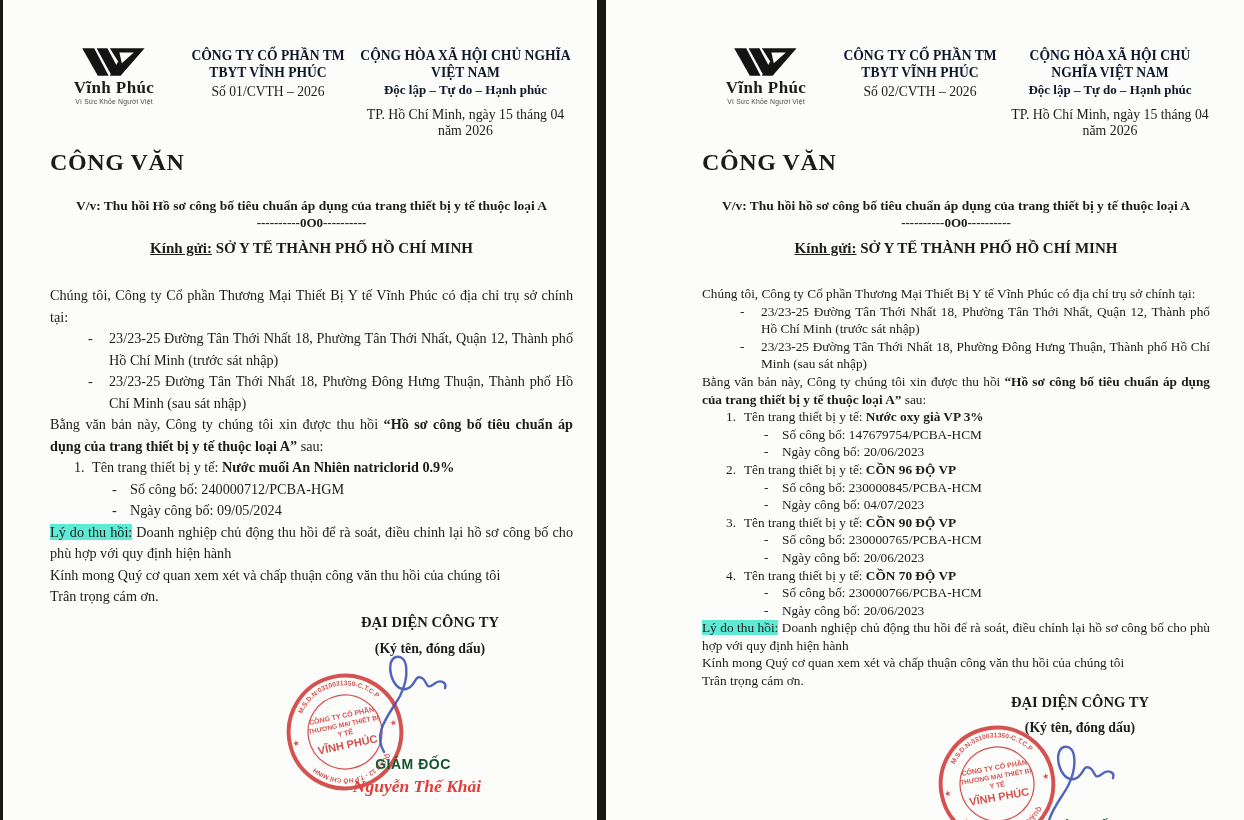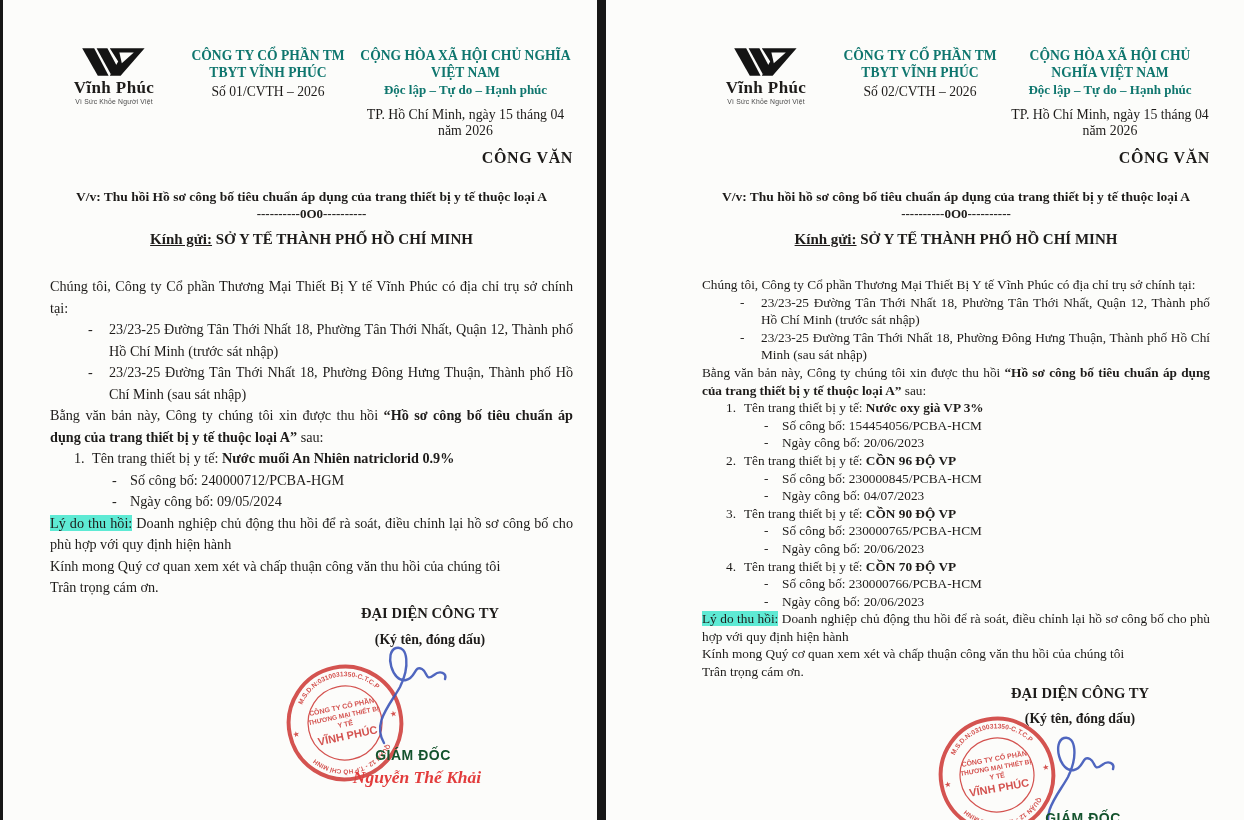--- a/index.html
+++ b/index.html
@@ -19,25 +19,25 @@
   .p2 .body-block{line-height:17.6px;}
 
   
   .letterhead{display:flex;align-items:flex-start;}
   .logo{width:128px;text-align:center;flex:none;}
   .logo svg{display:block;margin:0 auto;}
   .logo-name{font-weight:bold;font-size:17px;letter-spacing:.4px;margin-top:-2px;}
   .logo-tag{font-size:6.8px;color:#4a4a4a;letter-spacing:.2px;font-family:"Liberation Sans","DejaVu Sans",sans-serif;}
   .company{width:180px;text-align:center;padding-top:3px;flex:none;}
   .national{flex:1;text-align:center;padding-top:3px;}
-  .red-line{font-weight:bold;color:#0f766e;font-size:13.6px;line-height:17px;}
+  .red-line{font-weight:bold;color:#0f172a;font-size:13.6px;line-height:17px;}
   .doc-number{font-size:13.6px;margin-top:3px;}
   .place-date{font-size:13.8px;margin-top:9px;}
 
-  .doc-title{text-align:right;font-weight:bold;font-size:16px;letter-spacing:.6px;margin-top:10px;}
+  .doc-title{text-align:left;font-weight:bold;font-size:24px;letter-spacing:.6px;margin-top:10px;}
   .subject{text-align:center;font-weight:bold;font-size:13.5px;margin-top:22px;line-height:16px;}
   .separator{text-align:center;font-size:13px;font-weight:bold;margin-top:1px;}
   .recipient{text-align:center;font-size:15px;font-weight:bold;margin-top:9px;margin-bottom:28px;}
   .recipient .lbl{text-decoration:underline;}
 
   .para{text-align:justify;margin:0;}
   .flex-line{display:flex;}
   .dash{flex:none;}
   .addr{margin-left:38px;}
   .addr .dash{width:21px;}
@@ -206,21 +206,21 @@
         </div>
     <div class="flex-line addr">
           <span class="dash">-</span>
           <span class="txt">23/23-25 Đường Tân Thới Nhất 18, Phường Đông Hưng Thuận, Thành phố Hồ Chí Minh (sau sát nhập)</span>
         </div>
     <div class="para"><span>Bằng văn bản này, Công ty chúng tôi xin được thu hồi </span><span class="bold">“Hồ sơ công bố tiêu chuẩn áp dụng của trang thiết bị y tế thuộc loại A”</span><span> sau:</span></div>
 
     <div class="item-head"><span class="item-num">1.</span><span>Tên trang thiết bị y tế:</span> <span class="bold">Nước oxy già VP 3%</span></div>
     <div class="flex-line sub">
           <span class="dash">-</span>
-          <span><span>Số công bố:</span> <span>154454056/PCBA-HCM</span></span>
+          <span><span>Số công bố:</span> <span>147679754/PCBA-HCM</span></span>
         </div>
     <div class="flex-line sub">
           <span class="dash">-</span>
           <span><span>Ngày công bố:</span> <span>20/06/2023</span></span>
         </div>
 
     <div class="item-head"><span class="item-num">2.</span><span>Tên trang thiết bị y tế:</span> <span class="bold">CỒN 96 ĐỘ VP</span></div>
     <div class="flex-line sub">
           <span class="dash">-</span>
           <span><span>Số công bố:</span> <span>230000845/PCBA-HCM</span></span>

